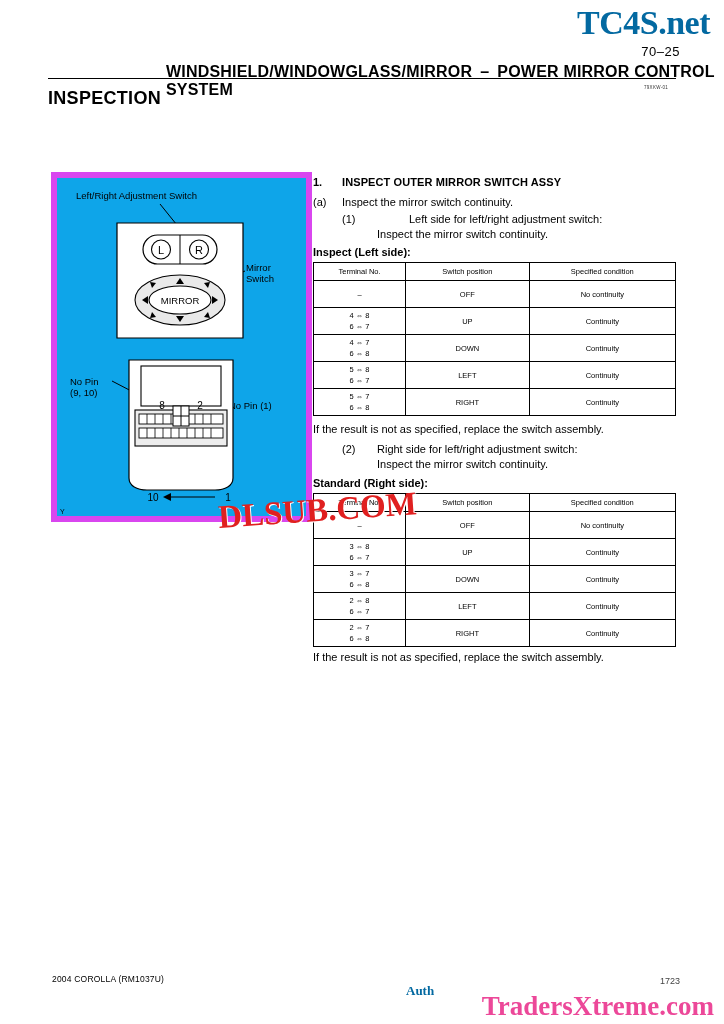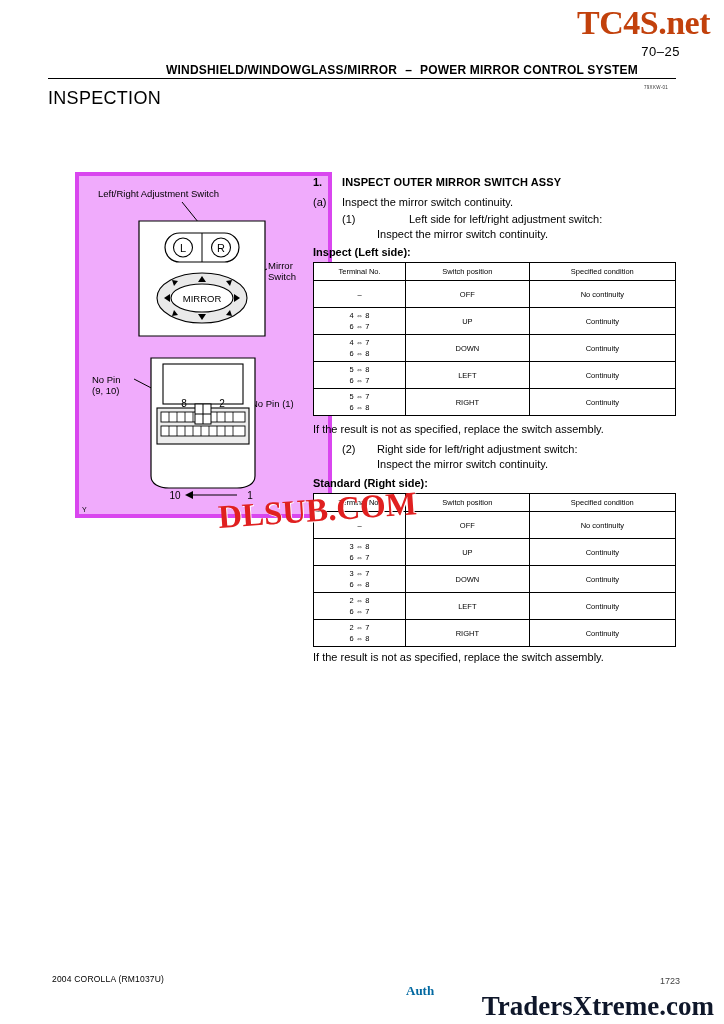--- a/index.html
+++ b/index.html
@@ -17,21 +17,21 @@
   }
 
   
   .wm-top {
     position: absolute;
     top: 4px;
     right: 14px;
     font-family: "Liberation Serif", serif;
     font-weight: bold;
     font-size: 34px;
-    color: #c2410c;
+    color: #0369a1;
     letter-spacing: -0.5px;
   }
   .wm-center {
     position: absolute;
     top: 492px;
     left: 218px;
     font-family: "Liberation Serif", serif;
     font-weight: bold;
     font-size: 33px;
     color: #e02020;
@@ -39,21 +39,21 @@
     transform: rotate(-4deg);
     text-shadow: 1px 1px 0 #fff;
   }
   .wm-bottom {
     position: absolute;
     bottom: 2px;
     right: 10px;
     font-family: "Liberation Serif", serif;
     font-weight: bold;
     font-size: 27px;
-    color: #0f172a;
+    color: #ec4899;
   }
   .wm-auth {
     position: absolute;
     bottom: 25px;
     left: 406px;
     font-family: "Liberation Serif", serif;
     font-weight: bold;
     font-size: 13px;
     color: #0369a1;
   }
@@ -71,55 +71,54 @@
     position: absolute;
     top: 78px;
     left: 48px;
     width: 628px;
     border-top: 1px solid #000;
   }
   .hdr-text {
     position: absolute;
     top: 63px;
     left: 166px;
-    font-size: 12px;
+    font-size: 16px;
     font-weight: bold;
     letter-spacing: 0.2px;
   }
   .hdr-text .dash {
     padding: 0 8px;
     font-weight: bold;
   }
   .doc-code {
     position: absolute;
     top: 85px;
     left: 644px;
     font-size: 4.5px;
     color: #333;
     letter-spacing: 0.3px;
   }
   .title {
     position: absolute;
     top: 88px;
     left: 48px;
     font-size: 18px;
-    font-weight: normal;
+    font-weight: bold;
     letter-spacing: 0.3px;
   }
 
   
   .figbox {
     position: absolute;
     left: 51px;
     top: 172px;
     width: 249px;
     height: 338px;
-    border: 4px solid #d946ef;
-    background: #f0abfc;
-    margin-left: 24px;
+    border: 6px solid #d946ef;
+    background: #0ea5e9;
   }
   .fig-y {
     position: absolute;
     left: 3px;
     bottom: 1px;
     font-size: 7px;
   }
   .lbl {
     position: absolute;
     font-size: 9.5px;

